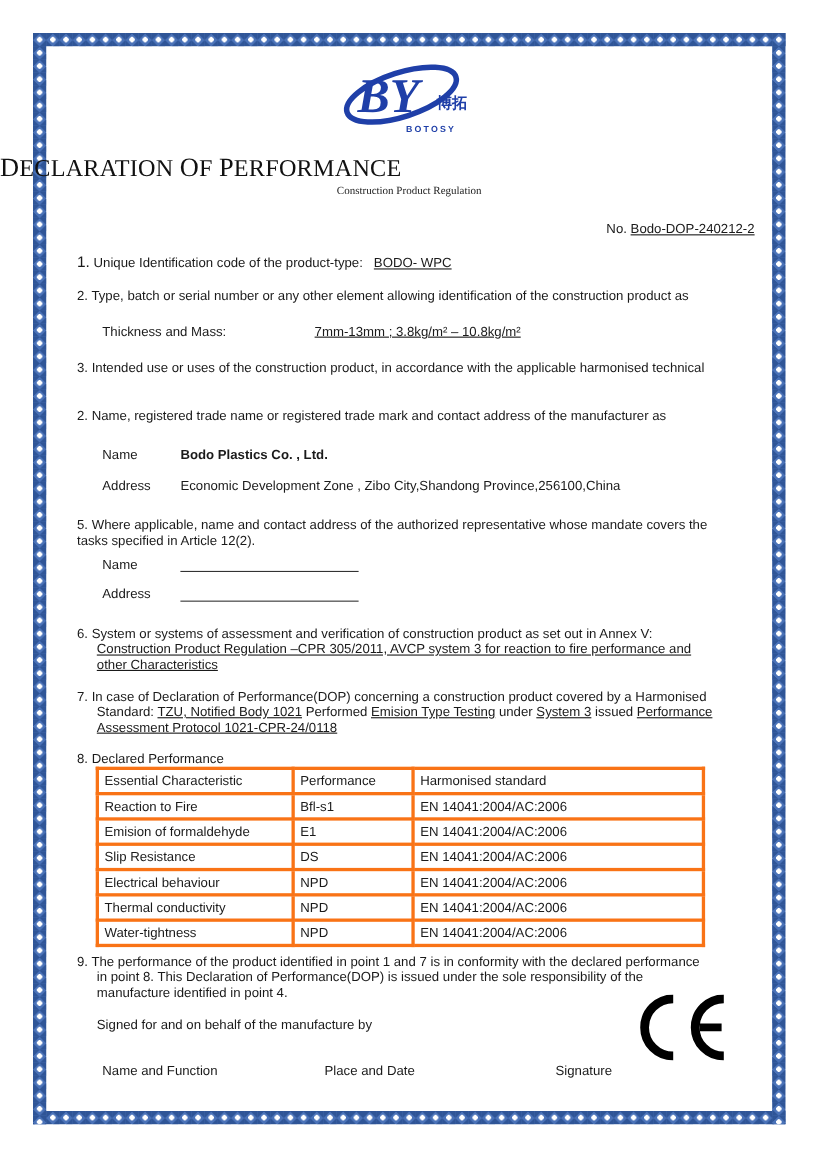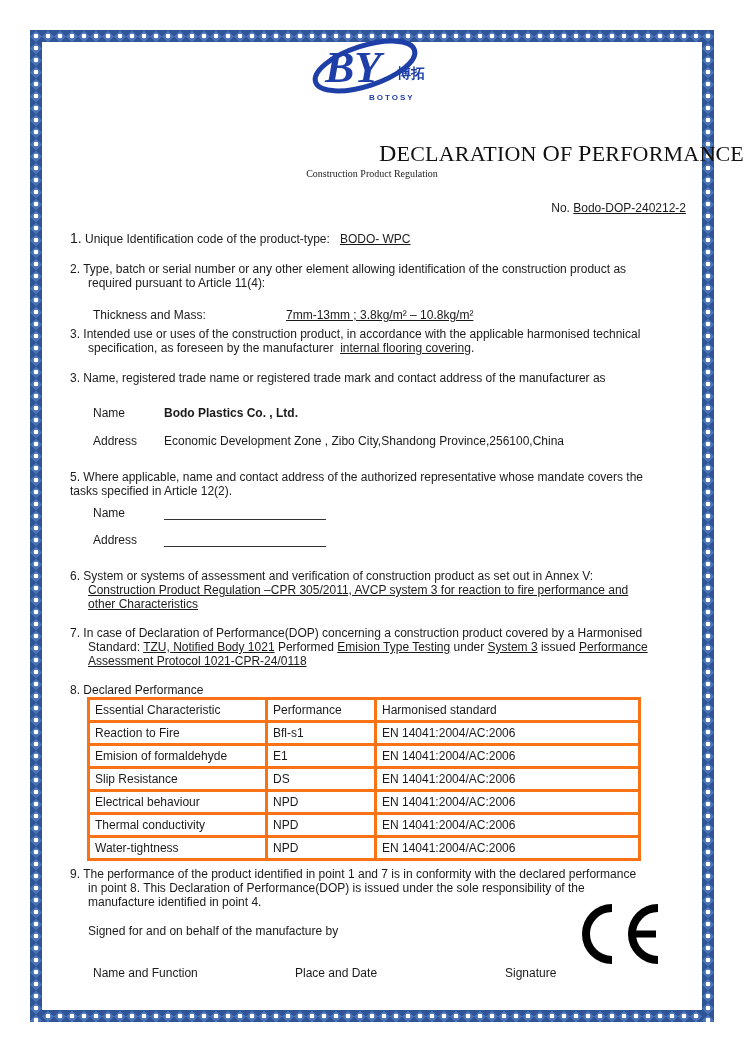--- a/index.html
+++ b/index.html
@@ -13,22 +13,22 @@
       linear-gradient(45deg, #2f5597 25%, transparent 25%, transparent 75%, #2f5597 75%) 0 0/12px 12px,
       linear-gradient(-45deg, #2f5597 25%, #4a72b8 25%, #4a72b8 75%, #2f5597 75%) 0 0/12px 12px; }
   .edge.top { top:0; } .edge.bottom { bottom:0; }
   .edge.left, .edge.right { top:0; bottom:0; width:12px;
     background:
       radial-gradient(circle at 6px 6px, #ffffff 0 2.2px, transparent 2.6px) 0 0/12px 12px,
       linear-gradient(45deg, #2f5597 25%, transparent 25%, transparent 75%, #2f5597 75%) 0 0/12px 12px,
       linear-gradient(-45deg, #2f5597 25%, #4a72b8 25%, #4a72b8 75%, #2f5597 75%) 0 0/12px 12px; }
   .edge.left { left:0; } .edge.right { right:0; }
 
-  .logo { position:absolute; left:305px; top:36px; width:135px; height:70px; }
-  .title { position:absolute; left:0; width:744px; top:140px; text-align:right;
+  .logo { position:absolute; left:305px; top:56px; width:135px; height:70px; }
+  .title { position:absolute; left:0; width:744px; top:140px; text-align:left;
            font-family:"Liberation Serif", serif; font-size:22px; letter-spacing:0.2px; color:#111; }
   .title .big { font-size:24px; }
   .subtitle { position:absolute; left:0; width:744px; top:168px; text-align:center;
            font-family:"Liberation Serif", serif; font-size:10px; color:#222; }
   .docno { position:absolute; right:58px; top:201px; font-size:12px; }
   .u { text-decoration:underline; }
 
   .sec { position:absolute; left:70px; width:610px; font-size:12px; line-height:14px; }
   .indent { padding-left:18px; }
   .row { position:absolute; font-size:12px;text-align:right; }
@@ -65,33 +65,31 @@
 <div class="docno">
   <span>No.</span> <span class="u">Bodo-DOP-240212-2</span>
 </div>
 
 <div class="sec" style="top:231px;">
   <span style="font-size:14px">1.</span> <span>Unique Identification code of the product-type:</span>&nbsp;&nbsp; <span class="u">BODO- WPC</span>
 </div>
 
 <div class="sec" style="top:262px;">
   <div>2. Type, batch or serial number or any other element allowing identification of the construction product as</div>
-  <div class="indent">required pursuant to Article 11(4):</div>
   <div style="padding-left:23px; margin-top:18px;">
     <span style="display:inline-block;width:193px">Thickness and Mass:</span><span class="u">7mm-13mm ; 3.8kg/m² – 10.8kg/m²</span>
   </div>
 </div>
 
 <div class="sec" style="top:327px;">
   <div>3. Intended use or uses of the construction product, in accordance with the applicable harmonised technical</div>
-  <div class="indent"><span>specification, as foreseen by the manufacturer</span>&nbsp; <span class="u">internal flooring covering</span><span>.</span></div>
 </div>
 
 <div class="sec" style="top:371px;">
-  <div>3. Name, registered trade name or registered trade mark and contact address of the manufacturer as</div>
+  <div>2. Name, registered trade name or registered trade mark and contact address of the manufacturer as</div>
 </div>
 <div class="row" style="left:93px; top:406px;">Name</div>
 <div class="row" style="left:164px; top:406px;font-weight:bold;">Bodo Plastics Co. , Ltd.</div>
 <div class="row" style="left:93px; top:434px;">Address</div>
 <div class="row" style="left:164px; top:434px;">Economic Development Zone , Zibo City,Shandong Province,256100,China</div>
 
 <div class="sec" style="top:470px;">
   <div>5. Where applicable, name and contact address of the authorized representative whose mandate covers the</div>
   <div>tasks specified in Article 12(2).</div>
 </div>

